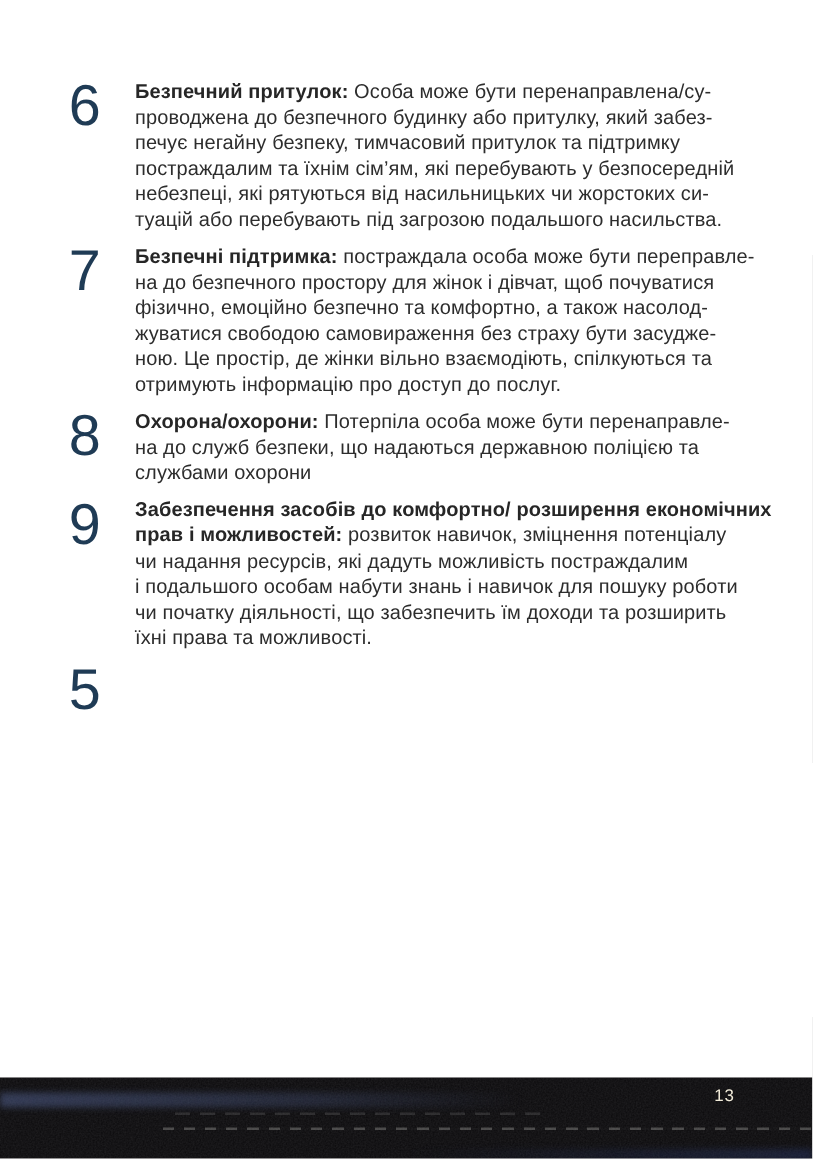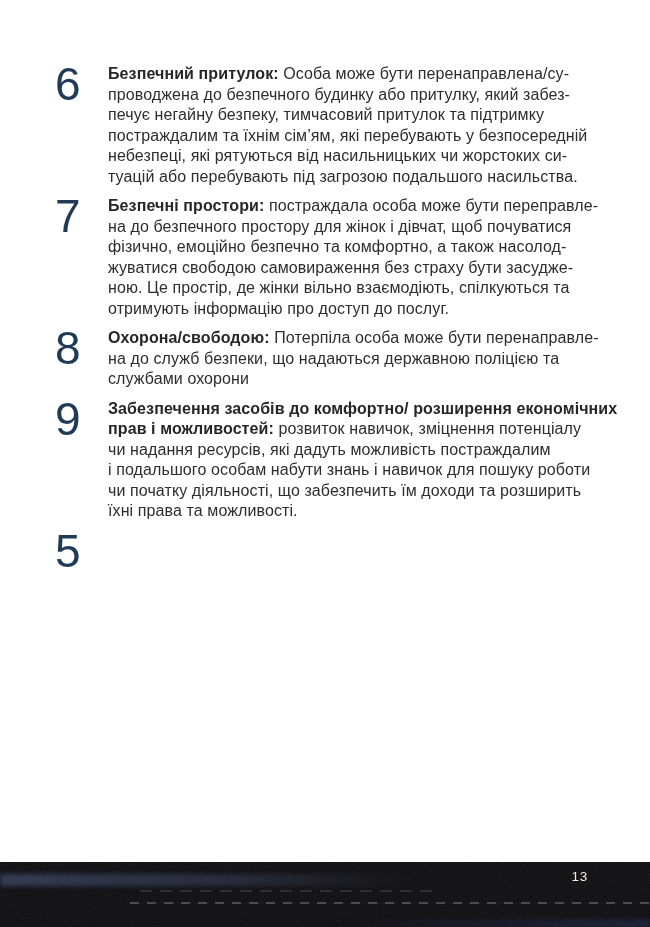--- a/index.html
+++ b/index.html
@@ -135,31 +135,31 @@
       <p class="item-text"><strong>Безпечний притулок:</strong><span> Особа може бути перенаправлена/су-
 проводжена до безпечного будинку або притулку, який забез-
 печує негайну безпеку, тимчасовий притулок та підтримку
 постраждалим та їхнім сім’ям, які перебувають у безпосередній
 небезпеці, які рятуються від насильницьких чи жорстоких си-
 туацій або перебувають під загрозою подальшого насильства.</span></p>
     </div>
 
     <div class="item">
       <div class="item-number">7</div>
-      <p class="item-text"><strong>Безпечні простори:</strong><span> постраждала особа може бути переправле-
+      <p class="item-text"><strong>Безпечні підтримка:</strong><span> постраждала особа може бути переправле-
 на до безпечного простору для жінок і дівчат, щоб почуватися
 фізично, емоційно безпечно та комфортно, а також насолод-
 жуватися свободою самовираження без страху бути засудже-
 ною. Це простір, де жінки вільно взаємодіють, спілкуються та
 отримують інформацію про доступ до послуг.</span></p>
     </div>
 
     <div class="item">
       <div class="item-number">8</div>
-      <p class="item-text"><strong>Охорона/свободою:</strong><span> Потерпіла особа може бути перенаправле-
+      <p class="item-text"><strong>Охорона/охорони:</strong><span> Потерпіла особа може бути перенаправле-
 на до служб безпеки, що надаються державною поліцією та
 службами охорони</span></p>
     </div>
 
     <div class="item">
       <div class="item-number">9</div>
       <p class="item-text"><strong>Забезпечення засобів до комфортно/ розширення економічних
 прав і можливостей:</strong><span> розвиток навичок, зміцнення потенціалу
 чи надання ресурсів, які дадуть можливість постраждалим
 і подальшого особам набути знань і навичок для пошуку роботи

